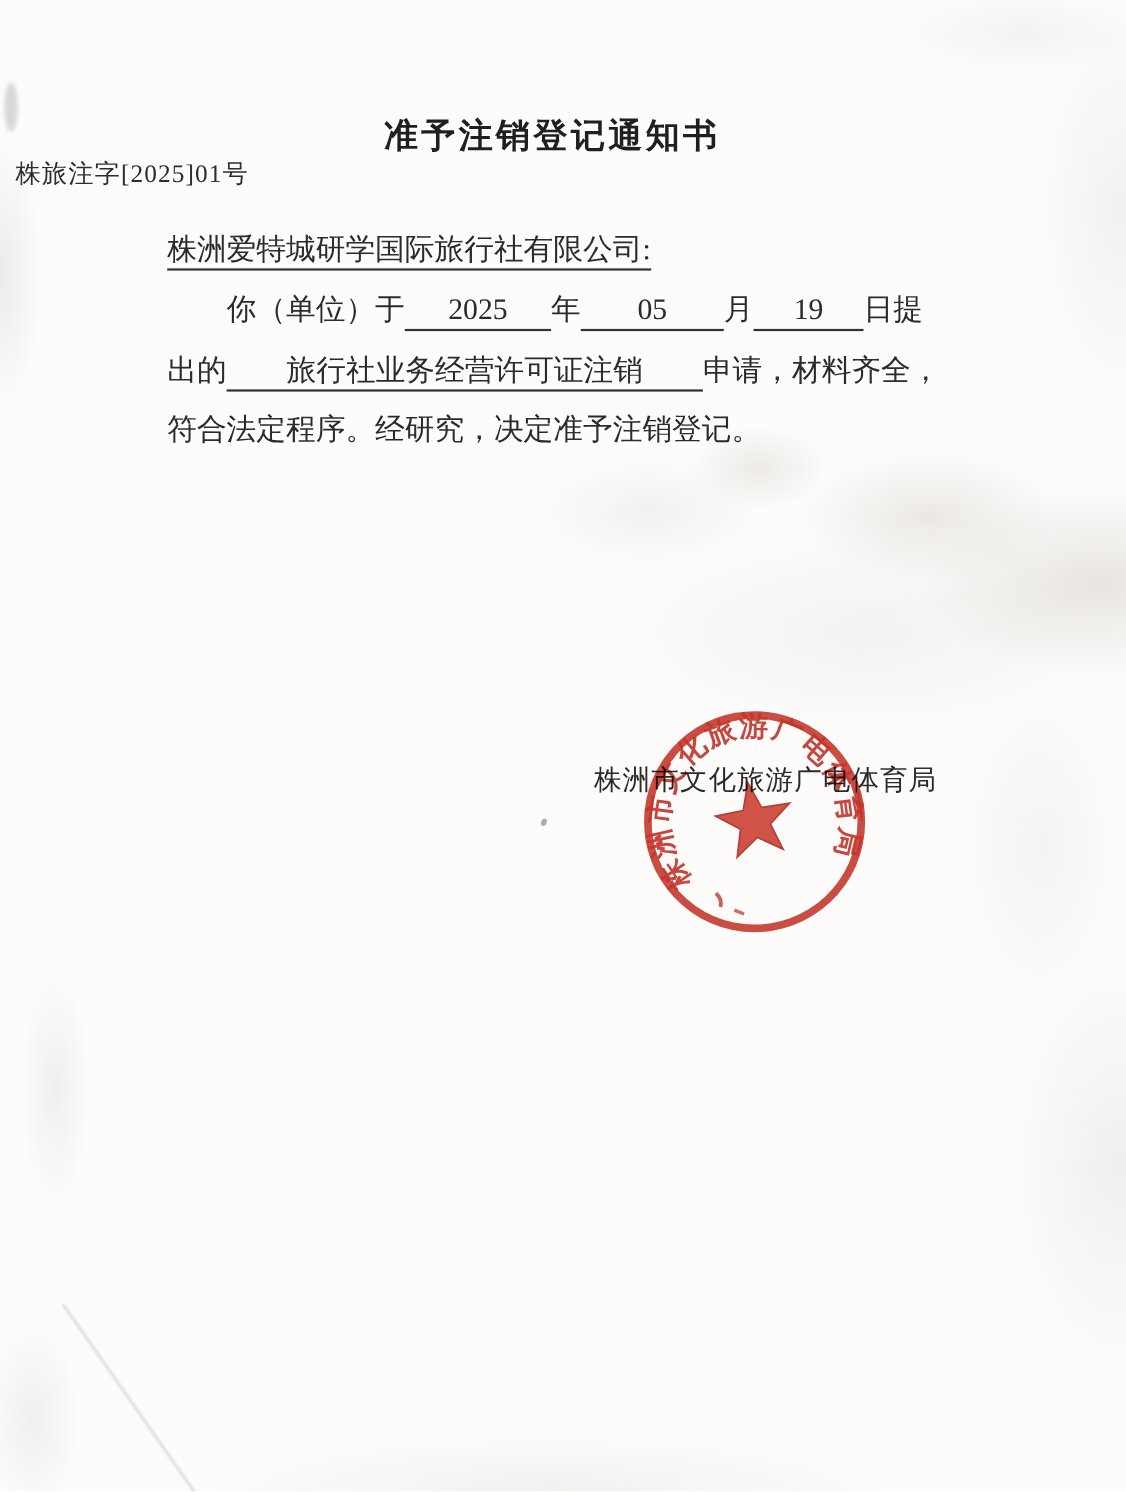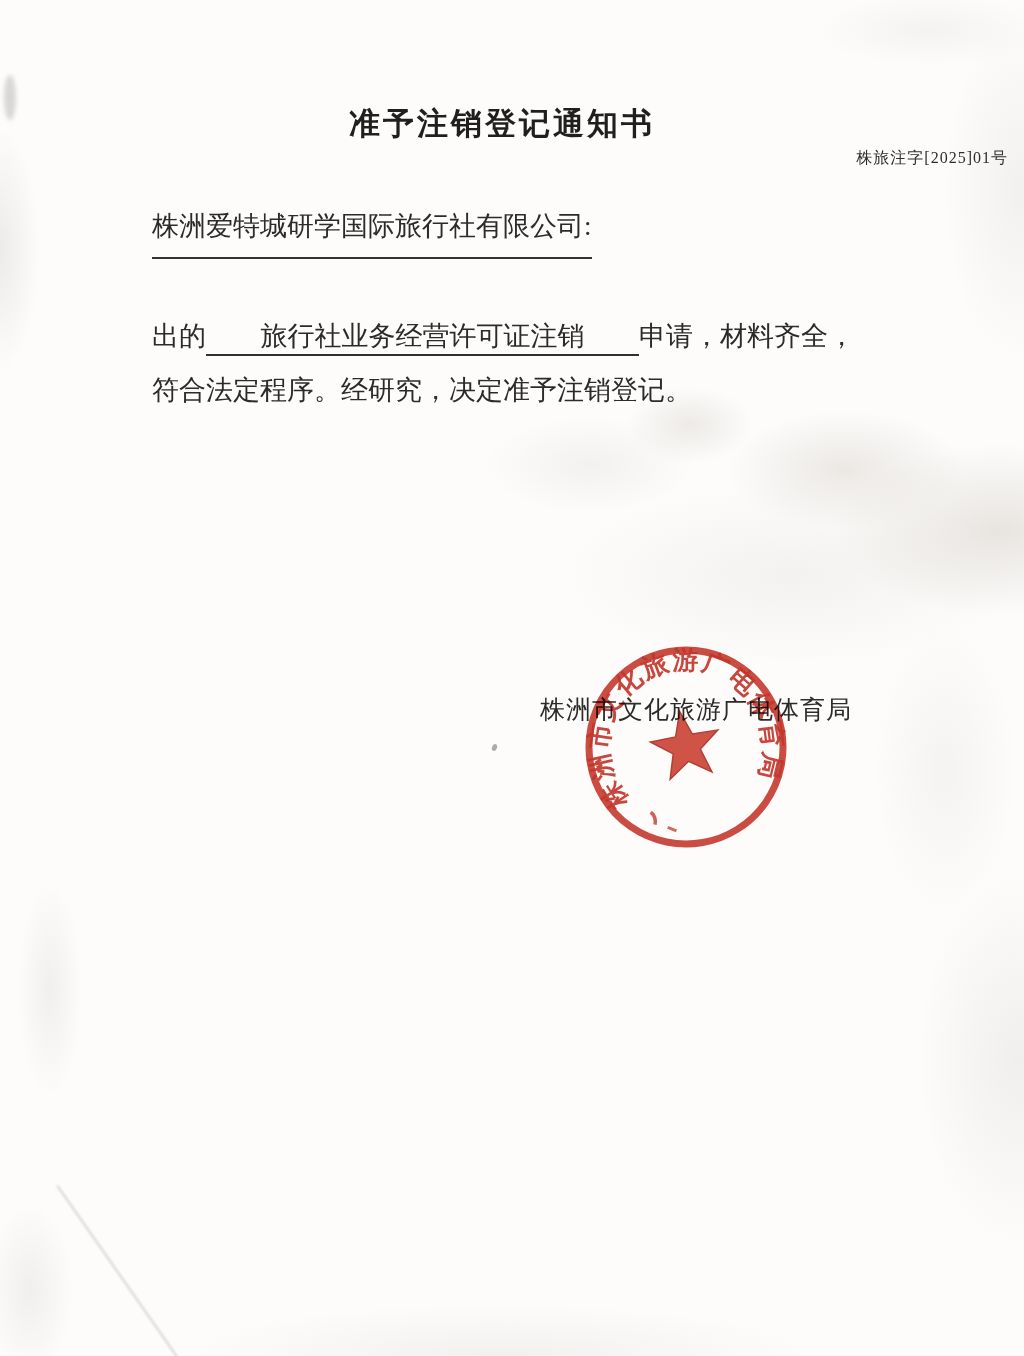--- a/index.html
+++ b/index.html
@@ -27,29 +27,29 @@
       #fdfcfb;
     text-decoration: underline;
   }
   .title {
     position: absolute; top: 84px; left: 0; width: 1004px;
     text-align: center;
     font-size: 31px; font-weight: bold; letter-spacing: 3px;
     color: #201f1e; line-height: 38px;
   }
   .doc-number {
-    position: absolute; top: 143px; left: 0; width: 1008px;
-    text-align: right;
-    font-size: 16px; letter-spacing: 1px; color: #2e2d2b; line-height: 30px;
+    position: absolute; top: 143px; left: 14px; width: 1008px;
+    text-align: left;
+    font-size: 23px; letter-spacing: 1px; color: #2e2d2b; line-height: 30px;
   }
   .addressee {
     position: absolute; top: 209px; left: 152px;
     font-size: 27px; line-height: 34px; color: #2c2b29;
   }
-  .addressee .uline { border-bottom: 2px solid #343230; padding-bottom: 16px; }
+  .addressee .uline { border-bottom: 2px solid #343230; padding-bottom: 3px; }
   .body-line {
     position: absolute; left: 152px; width: 760px;
     font-size: 27px; line-height: 36px; color: #2c2b29;
     white-space: nowrap;
   }
   .line-1 { top: 263px; text-indent: 54px; }
   .line-2 { top: 318px; }
   .line-3 { top: 372px; }
   .blank {
     display: inline-block;
@@ -106,20 +106,21 @@
 
   <div class="smudge-topleft"></div>
   <div class="crease"></div>
 
   <h1 class="title">准予注销登记通知书</h1>
 
   <div class="doc-number">株旅注字[2025]01号</div>
 
   <div class="addressee"><span class="uline">株洲爱特城研学国际旅行社有限公司:</span></div>
 
+  <div class="body-line line-1"><span>你（单位）于</span><span class="blank blank-year">2025</span><span>年</span><span class="blank blank-month">05</span><span>月</span><span class="blank blank-day">19</span><span>日提</span></div>
 
   <div class="body-line line-3">符合法定程序。经研究，决定准予注销登记。</div>
 
   <div class="body-line line-2"><span>出的</span><span class="blank blank-type">旅行社业务经营许可证注销</span><span>申请，材料齐全，</span></div>
 
   <div class="sign-block">
     <div class="sign-authority">株洲市文化旅游广电体育局</div>
   </div>
 
   <svg class="seal" viewBox="0 0 240 240" width="240" height="240" xmlns="http://www.w3.org/2000/svg">

